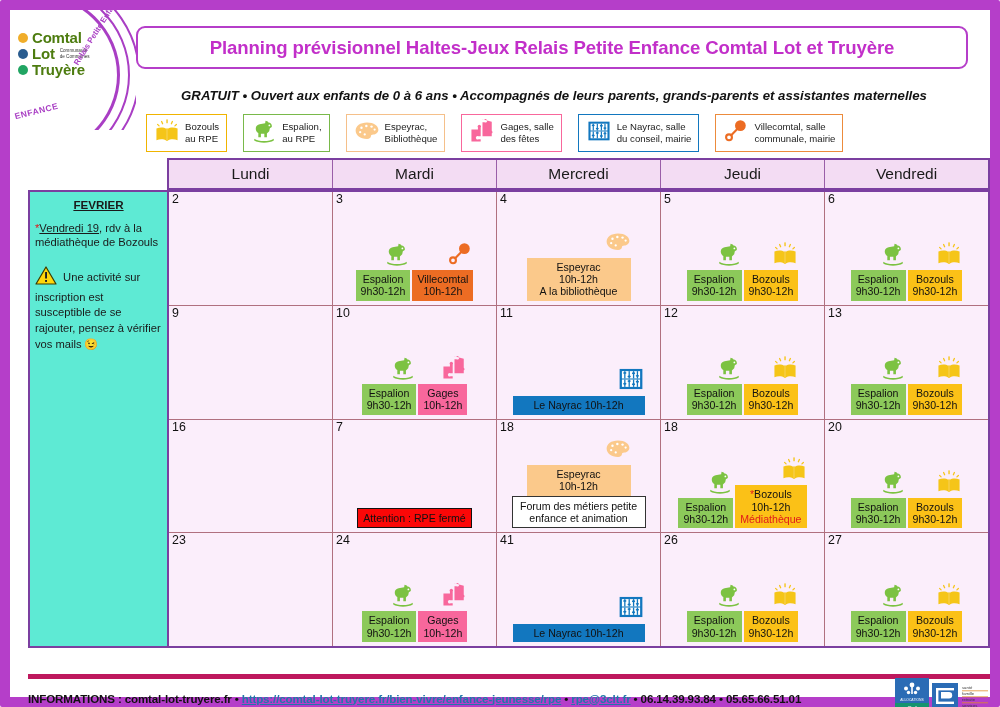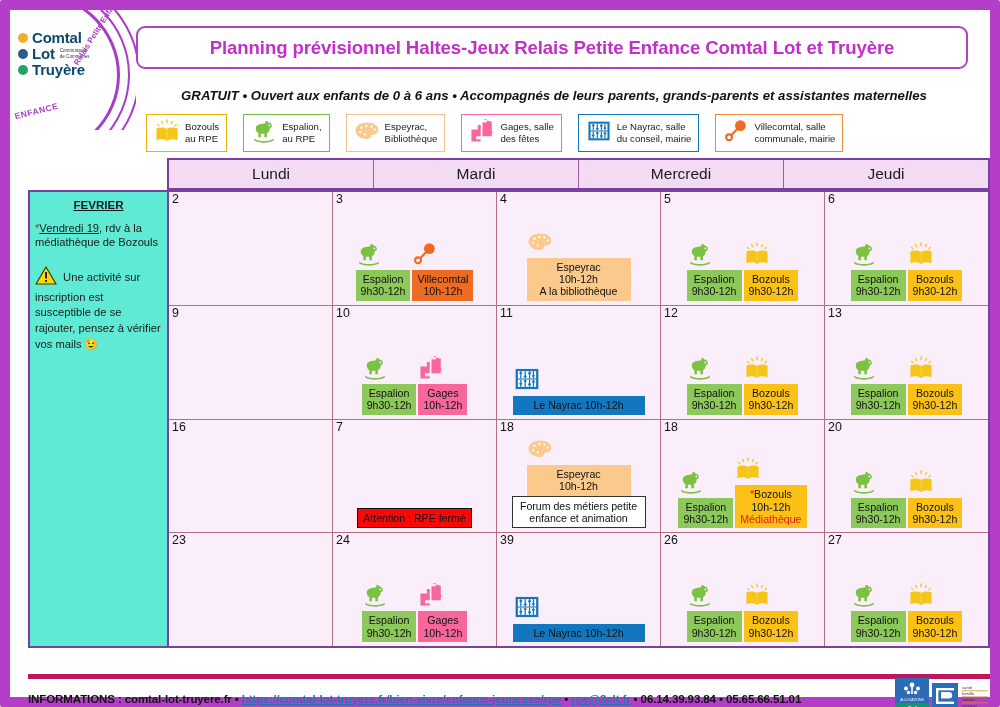--- a/index.html
+++ b/index.html
@@ -33,21 +33,21 @@
   }
   #logo .arc1 { left: -62px; top: -18px; width: 172px; height: 166px; border-width: 3px; }
   #logo .arc2 { left: -72px; top: -28px; width: 192px; height: 186px; border-width: 2px; }
   #logo .arc3 { left: -82px; top: -38px; width: 212px; height: 206px; border-width: 2px; }
   #logo-words { position: absolute; left: 8px; top: 20px; }
   #logo-words .lw {
     display: flex; align-items: center; gap: 4px;
     line-height: 1.0; margin-bottom: 1px;
   }
   #logo-words .dot { width: 10px; height: 10px; border-radius: 50%; flex: 0 0 auto; }
-  #logo-words .t { font-size: 15px; font-weight: bold; color: #0c4a6e; letter-spacing: -0.2px; }
+  #logo-words .t { font-size: 15px; font-weight: bold; color: #4d7c0f; letter-spacing: -0.2px; }
   #logo-words .sub { font-size: 4.6px; color: #333; line-height: 1.15; margin-left: 1px; }
   #logo-enfance {
     position: absolute; left: 4px; top: 96px;
     font-size: 8.5px; font-weight: bold; color: #a93ec4;
     letter-spacing: 0.6px;
     transform: rotate(-14deg);
   }
   #logo-relais {
     position: absolute; left: 62px; top: 52px;
     font-size: 8px; font-weight: bold; color: #a93ec4;
@@ -197,21 +197,21 @@
     display: flex;
     justify-content: center;
     align-items: flex-end;
     gap: 2px;
     padding: 0 3px;
   }
   .ev {
     position: relative;
     display: flex;
     flex-direction: column;
-    align-items: flex-start;
+    align-items: flex-end;
     flex: 0 1 auto;
   }
   .ev .ico { margin-bottom: -1px; }
   .ev .chip {
     font-size: 10.6px;
     line-height: 1.16;
     text-align: center;
     padding: 3px 5px;
     color: #111;
     white-space: nowrap;
@@ -388,20 +388,21 @@
         <span class="legend-label"><span>Villecomtal, salle</span><br><span>communale, mairie</span></span>
       </div>
     </div>
 
   <div id="cal">
     <div id="hdr-row">
         <div class="hdr-cell">Lundi</div>
         <div class="hdr-cell">Mardi</div>
         <div class="hdr-cell">Mercredi</div>
         <div class="hdr-cell">Jeudi</div>
+        <div class="hdr-cell">Vendredi</div>
       </div>
     <div id="grid">
       <div id="notes">
         <div class="note-title">FEVRIER</div>
         <div class="note-p">
           <span class="star">*</span><u>Vendredi 19</u><span>, rdv à la médiathèque de Bozouls</span>
         </div>
         <div class="note-warn">
           <span class="warn-tri">
             <svg width="22" height="19" viewBox="0 0 22 19">
@@ -766,21 +767,21 @@
                       <g fill="#f8679c">
                         <path d="M3 14 L11 14 L11 11.6 a2.1 2.1 0 1 1 3.4 0 L14.4 14 L14.4 22.6 L11.8 22.6 a2.1 2.1 0 1 0 0 3.4 L14.4 26 L14.4 29 L3 29 Z"></path>
                         <path d="M16.6 13.4 L16.6 5.2 L19 5.2 a2.1 2.1 0 1 0 0-3.4 L16.6 1.8 L16.6 1.5 L28 4.5 L28 15.6 L25.6 15.6 a2.1 2.1 0 1 1 0 3.4 L28 19 L28 22.4 L16.6 22.4 Z" transform="translate(0,0)"></path>
                       </g>
                     </svg></span>
                   <div class="chip chip-pink"><span>Gages</span><br><span>10h-12h</span></div>
                 </div>
               </div>
             </div>
             <div class="day">
-              <div class="daynum">39</div>
+              <div class="daynum">41</div>
               <div class="day-content">
                 <div class="ev ev-nayrac">
                   <span class="ico"><svg width="28" height="28" viewBox="0 0 32 32">
                       <g>
                         <rect x="3" y="4.5" width="26" height="23" fill="#1277bf"></rect>
                         <rect x="5.6" y="7" width="20.8" height="8.4" fill="#ffffff"></rect>
                         <rect x="5.6" y="16.6" width="20.8" height="8.4" fill="#ffffff"></rect>
                         <g fill="#1277bf">
                           <rect x="8.2" y="7" width="1.5" height="8.4"></rect>
                           <rect x="13.2" y="7" width="1.5" height="8.4"></rect>

